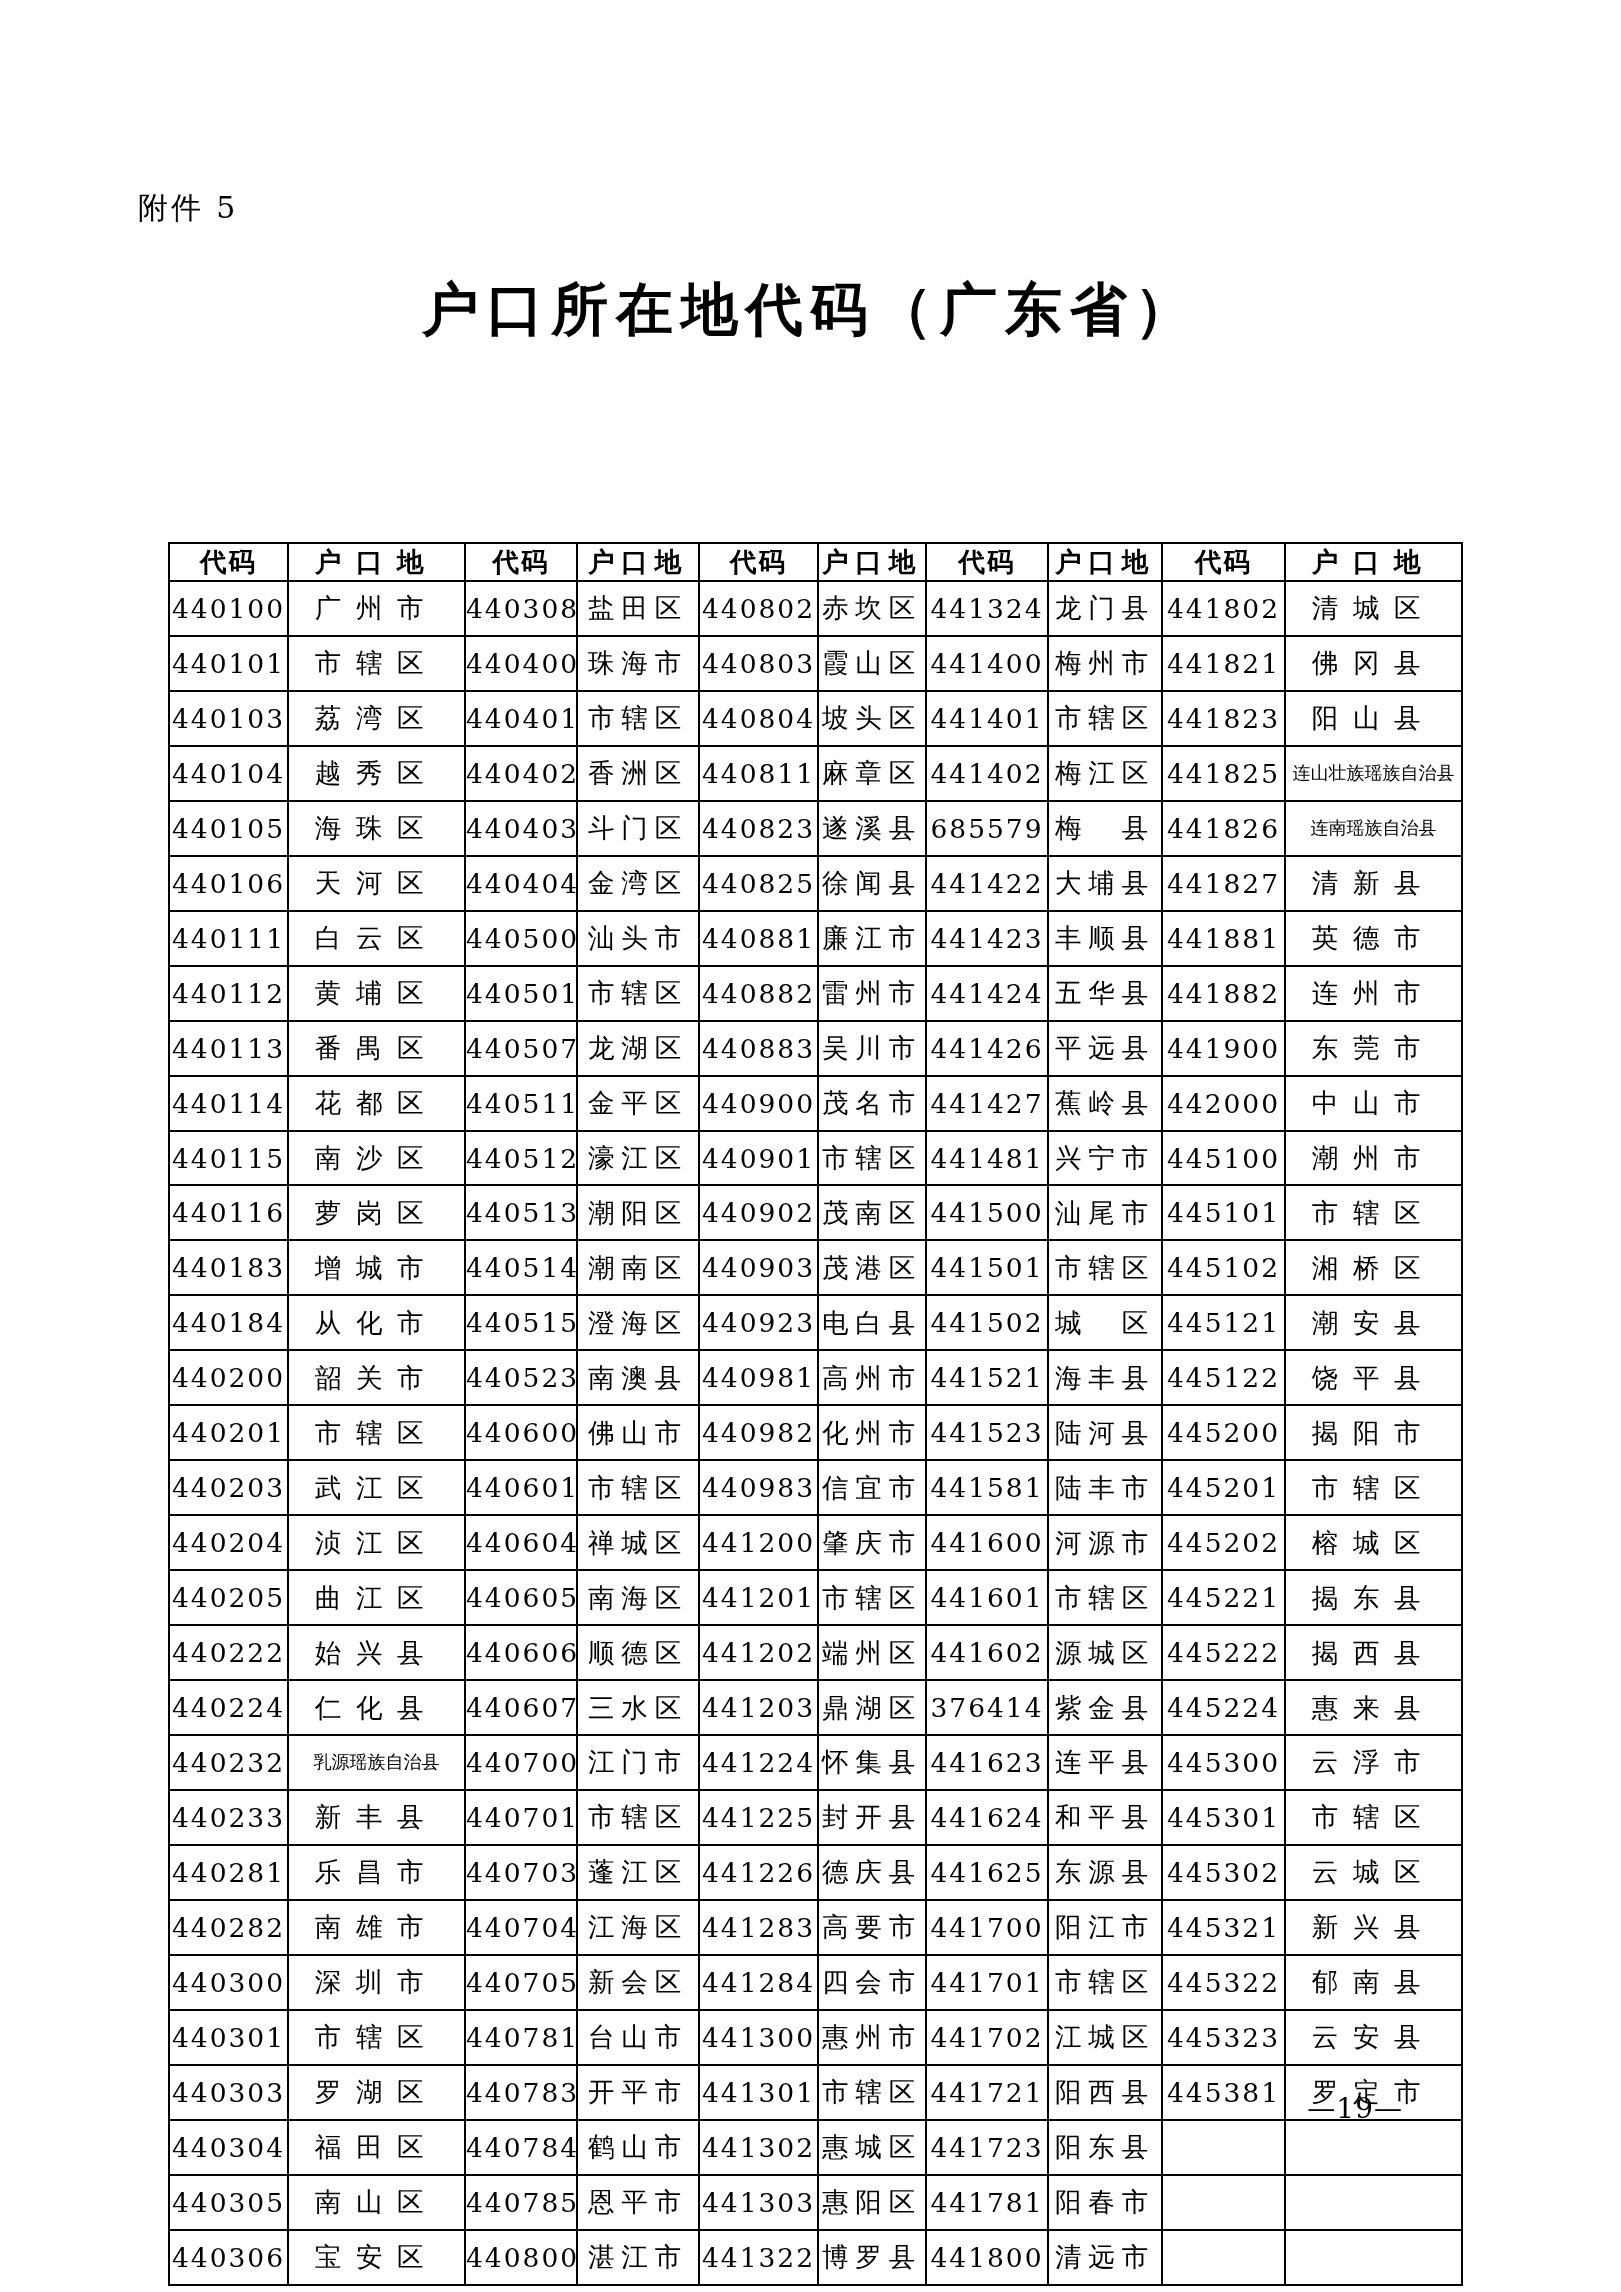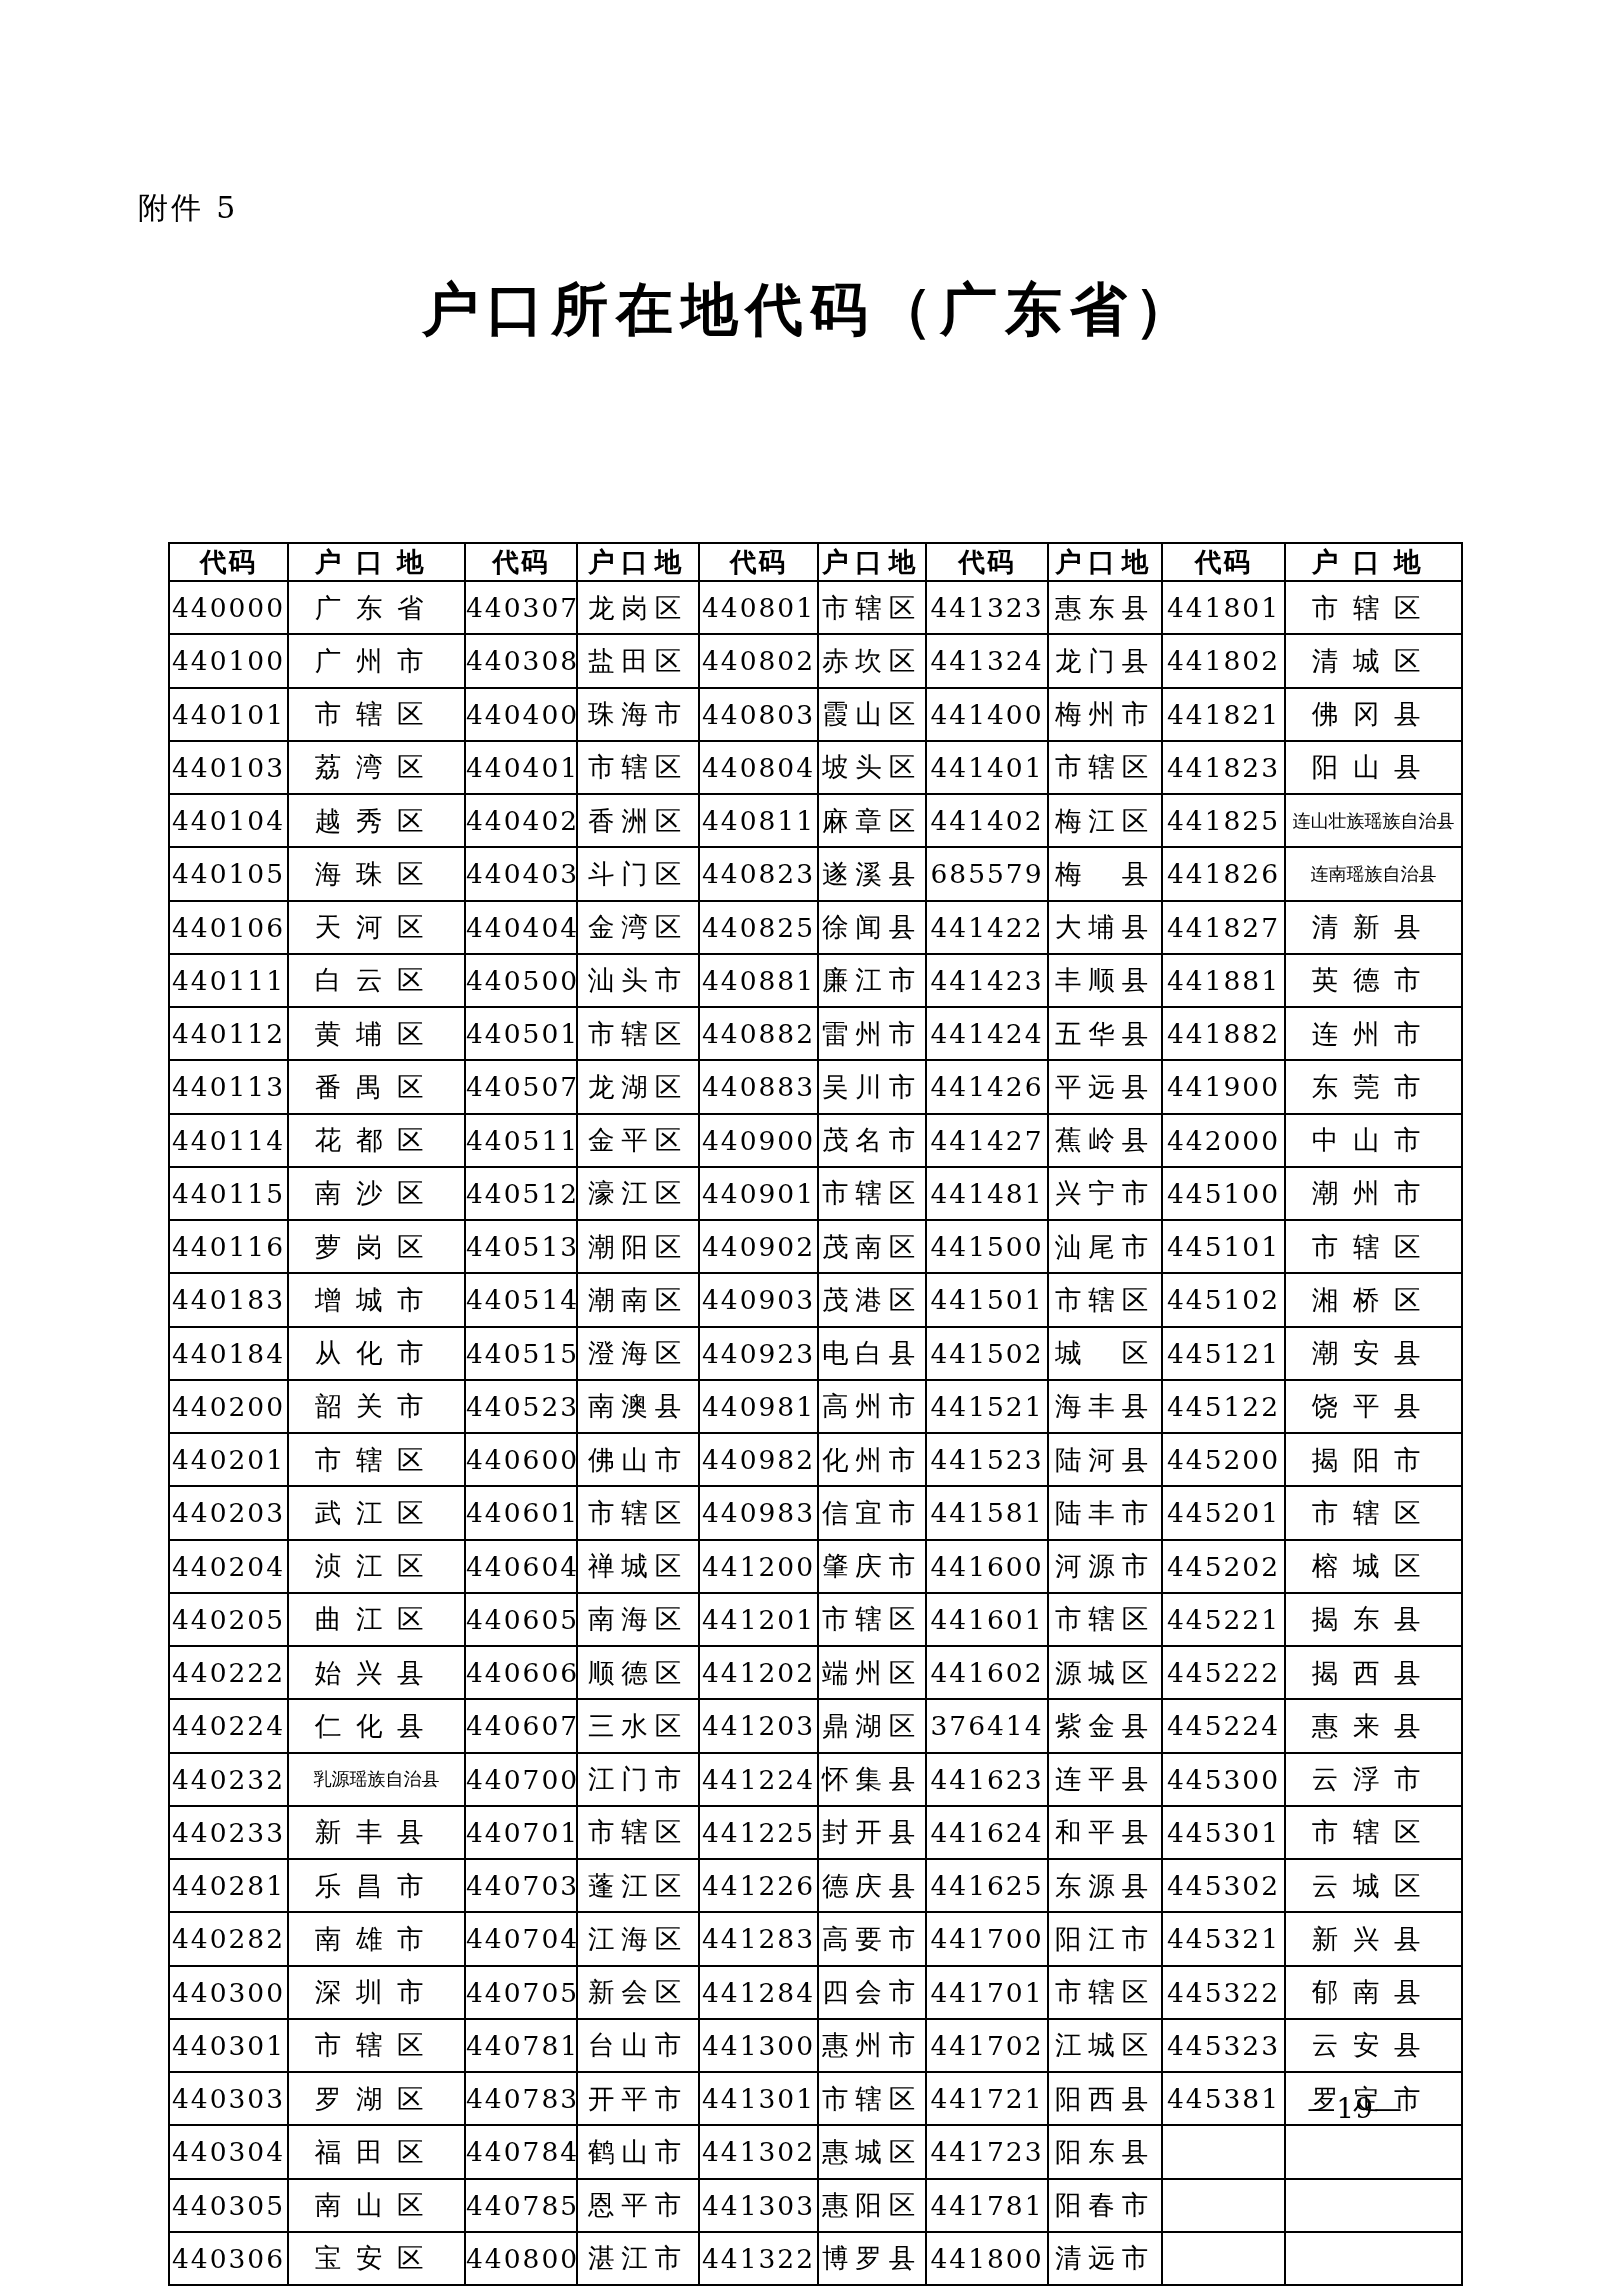--- a/index.html
+++ b/index.html
@@ -57,32 +57,20 @@
         <th class="code">代码</th>
         <th class="place">户口地</th>
         <th class="code">代码</th>
         <th class="place">户口地</th>
         <th class="code">代码</th>
         <th class="place wide">户口地</th>
       </tr>
   </thead>
   <tbody>
       <tr>
-        <td class="code">440000</td>
-        <td class="place wide">广东省</td>
-        <td class="code">440307</td>
-        <td class="place">龙岗区</td>
-        <td class="code">440801</td>
-        <td class="place">市辖区</td>
-        <td class="code">441323</td>
-        <td class="place">惠东县</td>
-        <td class="code">441801</td>
-        <td class="place wide">市辖区</td>
-      </tr>
-      <tr>
         <td class="code">440100</td>
         <td class="place wide">广州市</td>
         <td class="code">440308</td>
         <td class="place">盐田区</td>
         <td class="code">440802</td>
         <td class="place">赤坎区</td>
         <td class="code">441324</td>
         <td class="place">龙门县</td>
         <td class="code">441802</td>
         <td class="place wide">清城区</td>

